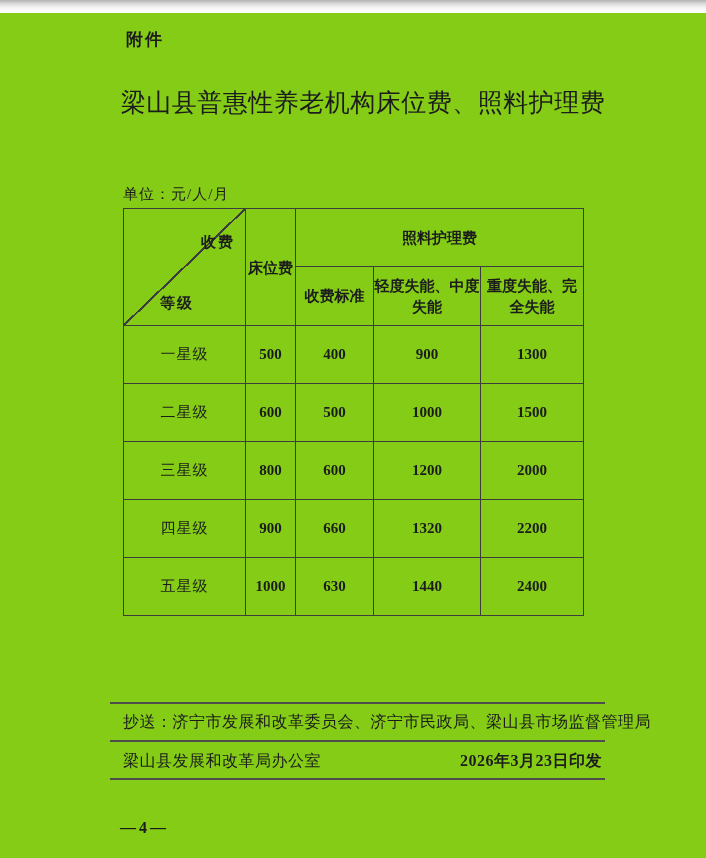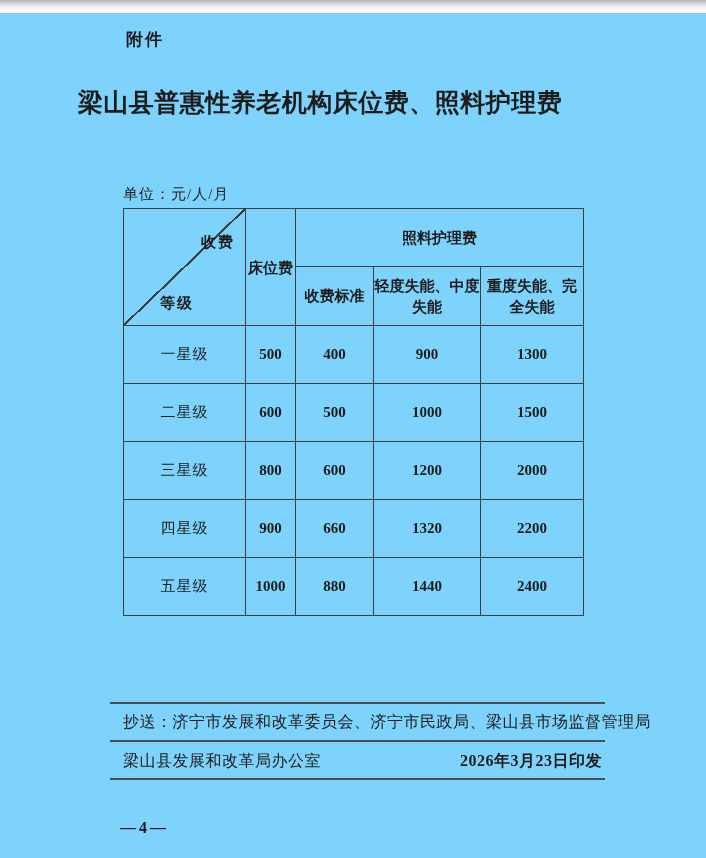--- a/index.html
+++ b/index.html
@@ -4,21 +4,21 @@
 <style>
   html, body {
     margin: 0;
     padding: 0;
     background: #ffffff;
   }
   .page {
     position: relative;
     width: 706px;
     height: 858px;
-    background: #7dd3fc;
+    background: #84cc16;
     overflow: hidden;
     font-family: "Liberation Serif", "DejaVu Serif", serif;
     color: #1c1c1c;
   }
   .top-shadow {
     position: absolute;
     left: 0; top: 0;
     width: 706px; height: 13px;
     background: linear-gradient(to bottom, #b3b3b3 0px, #dcdcdc 4px, #f6f6f6 8px, #ffffff 13px);
   }
@@ -27,23 +27,24 @@
     left: 126px; top: 28px;
     font-size: 17px;
     font-weight: bold;
     letter-spacing: 2px;
   }
   .doc-title {
     position: absolute;
     left: 0; top: 88px;
     width: 630px;
     text-align: center;
-    font-weight: bold;
+    font-weight: normal;
     font-size: 25px;
     line-height: 30px;
+    padding-left: 43px;
   }
   .doc-title .line1 { letter-spacing: 0.5px; padding-left: 10px; }
   .doc-title .line2 { letter-spacing: 13px; padding-left: 20px; margin-top: 11px; }
   .unit-label {
     position: absolute;
     left: 123px; top: 185px;
     font-size: 15px;
     letter-spacing: 1px;
   }
   table.fee-table {
@@ -193,21 +194,21 @@
       <tr class="brow">
         <td class="level-cell">四星级</td>
         <td class="num-cell">900</td>
         <td class="num-cell">660</td>
         <td class="num-cell">1320</td>
         <td class="num-cell">2200</td>
       </tr>
       <tr class="brow">
         <td class="level-cell">五星级</td>
         <td class="num-cell">1000</td>
-        <td class="num-cell">880</td>
+        <td class="num-cell">630</td>
         <td class="num-cell">1440</td>
         <td class="num-cell">2400</td>
       </tr>
     </tbody>
   </table>
 
   <div class="footer-rule rule1"></div>
 
   <div class="footer-text f-cc">抄送：济宁市发展和改革委员会、济宁市民政局、梁山县市场监督管理局</div>
   <div class="footer-rule rule2"></div>

